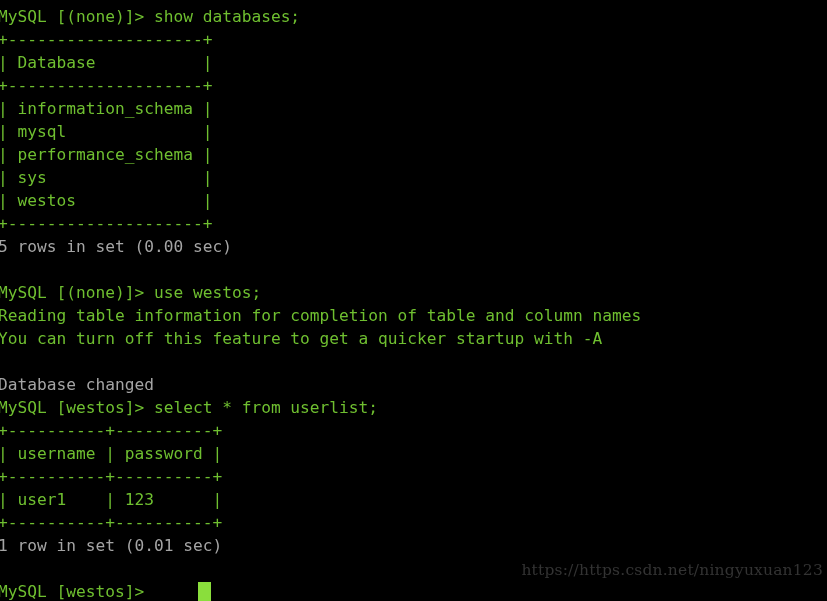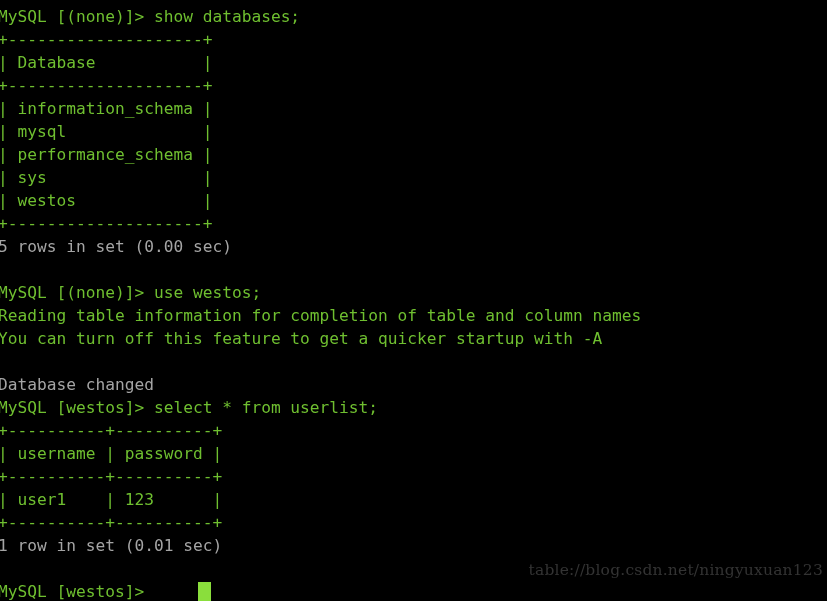--- a/index.html
+++ b/index.html
@@ -87,13 +87,13 @@
     <div class="line green">+----------+----------+</div>
     <div class="line green">| username | password |</div>
     <div class="line green">+----------+----------+</div>
     <div class="line green">| user1    | 123      |</div>
     <div class="line green">+----------+----------+</div>
     <div class="line gray">1 row in set (0.01 sec)</div>
     <div class="line blank"> </div>
     <div class="line green cursorline">MySQL [westos]&gt; <span class="cursor"></span></div>
   </div>
 
-<div id="watermark">table://blog.csdn.net/ningyuxuan123</div>
+<div id="watermark">https://https.csdn.net/ningyuxuan123</div>
 
 </body></html>

